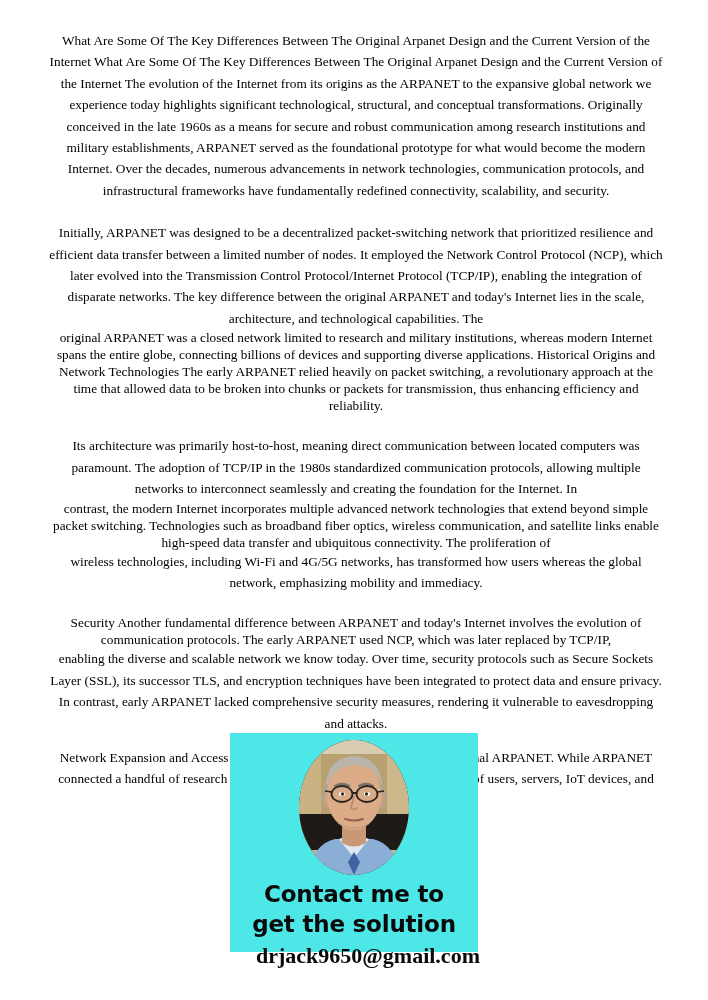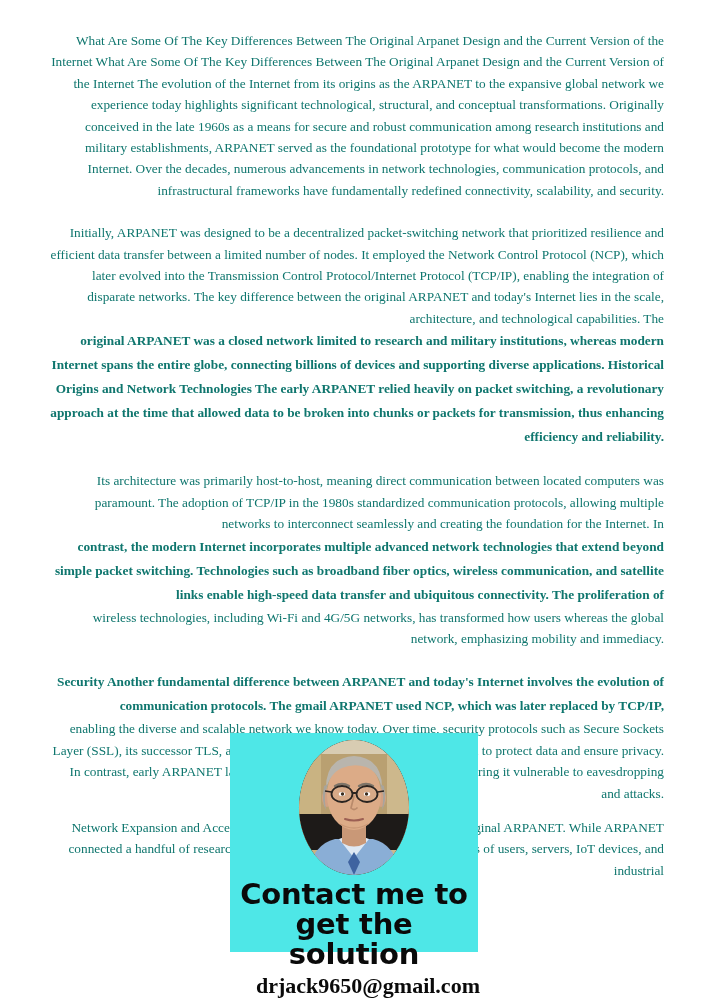--- a/index.html
+++ b/index.html
@@ -20,26 +20,26 @@
   }
   #doc-body {
     position: absolute;
     left: 48px;
     top: 30px;
     width: 616px;
   }
   .para {
     margin: 0;
     font-size: 13.3px;
-    text-align: right;
-    color: #0f766e;
+    text-align: center;
+    color: #000000;
     -webkit-font-smoothing: none;
   }
   .para.loose { line-height: 21.4px; }
-  .para.tight { line-height: 24px; font-weight: bold; }
+  .para.tight { line-height: 17px; }
   .gap-lg { height: 21px; }
   .gap-sm { height: 13px; }
 
   
   #contact-overlay {
     position: absolute;
     left: 230px;
     top: 733px;
     width: 248px;
     height: 219px;
@@ -58,21 +58,21 @@
     position: relative;
     background: #2b2b2b;
     flex: none;
   }
   #portrait svg { display: block; }
   .contact-lines {
     margin-top: 4px;
     text-align: center;
     font-family: "DejaVu Sans", "Liberation Sans", sans-serif;
     font-weight: bold;
-    font-size: 29px;
+    font-size: 23px;
     line-height: 30px;
     color: #0a0a0a;
     letter-spacing: -0.2px;
   }
   .contact-email {
     margin-top: 4px;
     text-align: center;
     font-family: "Liberation Serif", "DejaVu Serif", serif;
     font-weight: bold;
     font-size: 22px;
@@ -89,21 +89,21 @@
   <div id="doc-body">
     <p class="para loose">What Are Some Of The Key Differences Between The Original Arpanet Design and the Current Version of the Internet What Are Some Of The Key Differences Between The Original Arpanet Design and the Current Version of the Internet The evolution of the Internet from its origins as the ARPANET to the expansive global network we experience today highlights significant technological, structural, and conceptual transformations. Originally conceived in the late 1960s as a means for secure and robust communication among research institutions and military establishments, ARPANET served as the foundational prototype for what would become the modern Internet. Over the decades, numerous advancements in network technologies, communication protocols, and infrastructural frameworks have fundamentally redefined connectivity, scalability, and security.</p>
     <div class="gap-lg"></div>
     <p class="para loose">Initially, ARPANET was designed to be a decentralized packet-switching network that prioritized resilience and efficient data transfer between a limited number of nodes. It employed the Network Control Protocol (NCP), which later evolved into the Transmission Control Protocol/Internet Protocol (TCP/IP), enabling the integration of disparate networks. The key difference between the original ARPANET and today's Internet lies in the scale, architecture, and technological capabilities. The</p>
     <p class="para tight">original ARPANET was a closed network limited to research and military institutions, whereas modern Internet spans the entire globe, connecting billions of devices and supporting diverse applications. Historical Origins and Network Technologies The early ARPANET relied heavily on packet switching, a revolutionary approach at the time that allowed data to be broken into chunks or packets for transmission, thus enhancing efficiency and reliability.</p>
     <div class="gap-lg"></div>
     <p class="para loose">Its architecture was primarily host-to-host, meaning direct communication between located computers was paramount. The adoption of TCP/IP in the 1980s standardized communication protocols, allowing multiple networks to interconnect seamlessly and creating the foundation for the Internet. In</p>
     <p class="para tight">contrast, the modern Internet incorporates multiple advanced network technologies that extend beyond simple packet switching. Technologies such as broadband fiber optics, wireless communication, and satellite links enable high-speed data transfer and ubiquitous connectivity. The proliferation of</p>
     <p class="para loose">wireless technologies, including Wi-Fi and 4G/5G networks, has transformed how users whereas the global network, emphasizing mobility and immediacy.</p>
     <div class="gap-lg"></div>
-    <p class="para tight">Security Another fundamental difference between ARPANET and today's Internet involves the evolution of communication protocols. The gmail ARPANET used NCP, which was later replaced by TCP/IP,</p>
+    <p class="para tight">Security Another fundamental difference between ARPANET and today's Internet involves the evolution of communication protocols. The early ARPANET used NCP, which was later replaced by TCP/IP,</p>
     <p class="para loose">enabling the diverse and scalable network we know today. Over time, security protocols such as Secure Sockets Layer (SSL), its successor TLS, and encryption techniques have been integrated to protect data and ensure privacy. In contrast, early ARPANET lacked comprehensive security measures, rendering it vulnerable to eavesdropping and attacks.</p>
     <div class="gap-sm"></div>
     <p class="para loose">Network Expansion and Access Today's Internet is vastly superior to the original ARPANET. While ARPANET connected a handful of research institutions, today's Internet supports billions of users, servers, IoT devices, and industrial</p>
   </div>
 
   <div id="contact-overlay" style="background: rgb(78, 231, 231);">
 
     <div id="portrait">
       <svg width="110" height="135" viewBox="0 0 110 135" xmlns="http://www.w3.org/2000/svg">
         <defs>

